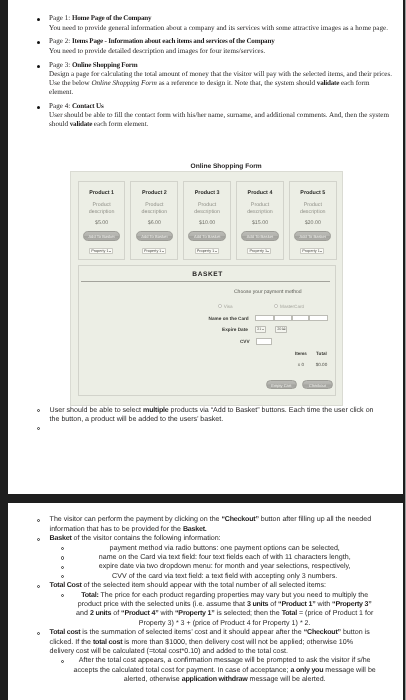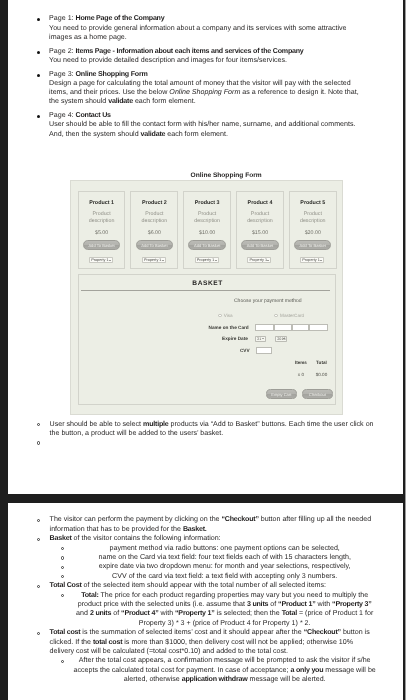--- a/index.html
+++ b/index.html
@@ -14,21 +14,21 @@
   #page2{top:502.5px;height:400px;}
 
   
   .req{position:relative;padding-left:41.5px;margin:0;}
   .req .bul{position:absolute;left:29.6px;top:4.0px;width:3.0px;height:3.0px;border-radius:50%;background:#111;}
   .ln{font-size:7.1px;line-height:9.2px;color:#211f1f;}
   .gap{height:4.7px;}
   .b{font-weight:bold;letter-spacing:-0.22px;}
   .ln .b{letter-spacing:-0.22px;}
   .i{font-style:italic;}
-  .txtcol{padding-right:40px;}
+  .txtcol{padding-right:8px;font-family:Liberation Serif, serif;}
 
   
   .formtitle{font-size:6.6px;font-weight:bold;color:#211f1f;margin:0 0 0 61px;
              width:315px;text-align:center;box-sizing:border-box;line-height:9.2px;}
   .outerbox{margin-left:62px;width:273.5px;border:1px solid #dadbd3;background:#eceee5;
             box-sizing:border-box;padding:9.5px 5.4px 8.6px 7.1px;}
   .prow{display:flex;justify-content:space-between;}
   .pcard{width:47.8px;border:1px solid #d2d3cb;background:#eceee5;box-sizing:border-box;
          padding-top:8.0px;text-align:center;height:78.3px;}
   .pname{font-size:5.4px;font-weight:bold;color:#2b2b28;line-height:6px;}
@@ -179,21 +179,21 @@
             <span>$0.00</span>
           </div>
 
           <div class="bbtns" style="position:absolute;left:0;right:-0.9px;top:114.2px;">
             <div class="bbtn">Empty Cart</div>
             <div class="bbtn">Checkout</div>
           </div>
         </div>
       </div>
 
-      <div id="notelist" style="margin-top:5px">
+      <div id="notelist" style="">
           <div class="note">
             <span class="cir"></span>
             <div class="ln">User should be able to select <span class="b">multiple</span> products via “Add to Basket” buttons. Each time the user click on the button, a product will be added to the users’ basket.</div>
           </div>
           <div class="note">
             <span class="cir"></span>
           </div>
         </div>
     </div>
   </div>
@@ -208,21 +208,21 @@
           <div class="note">
             <span class="cir"></span>
             <div class="ln"><span class="b">Basket</span> of the visitor contains the following information:</div>
           </div>
           <div class="note note2">
             <span class="cir"></span>
             <div class="ln">payment method via radio buttons: one payment options can be selected,</div>
           </div>
           <div class="note note2">
             <span class="cir"></span>
-            <div class="ln">name on the Card via text field: four text fields each of with 15 characters length,</div>
+            <div class="ln">name on the Card via text field: four text fields each of with 11 characters length,</div>
           </div>
           <div class="note note2">
             <span class="cir"></span>
             <div class="ln">expire date via two dropdown menu: for month and year selections, respectively,</div>
           </div>
           <div class="note note2">
             <span class="cir"></span>
             <div class="ln">CVV of the card via text field:  a text field with accepting only 3 numbers.</div>
           </div>
           <div class="note">

